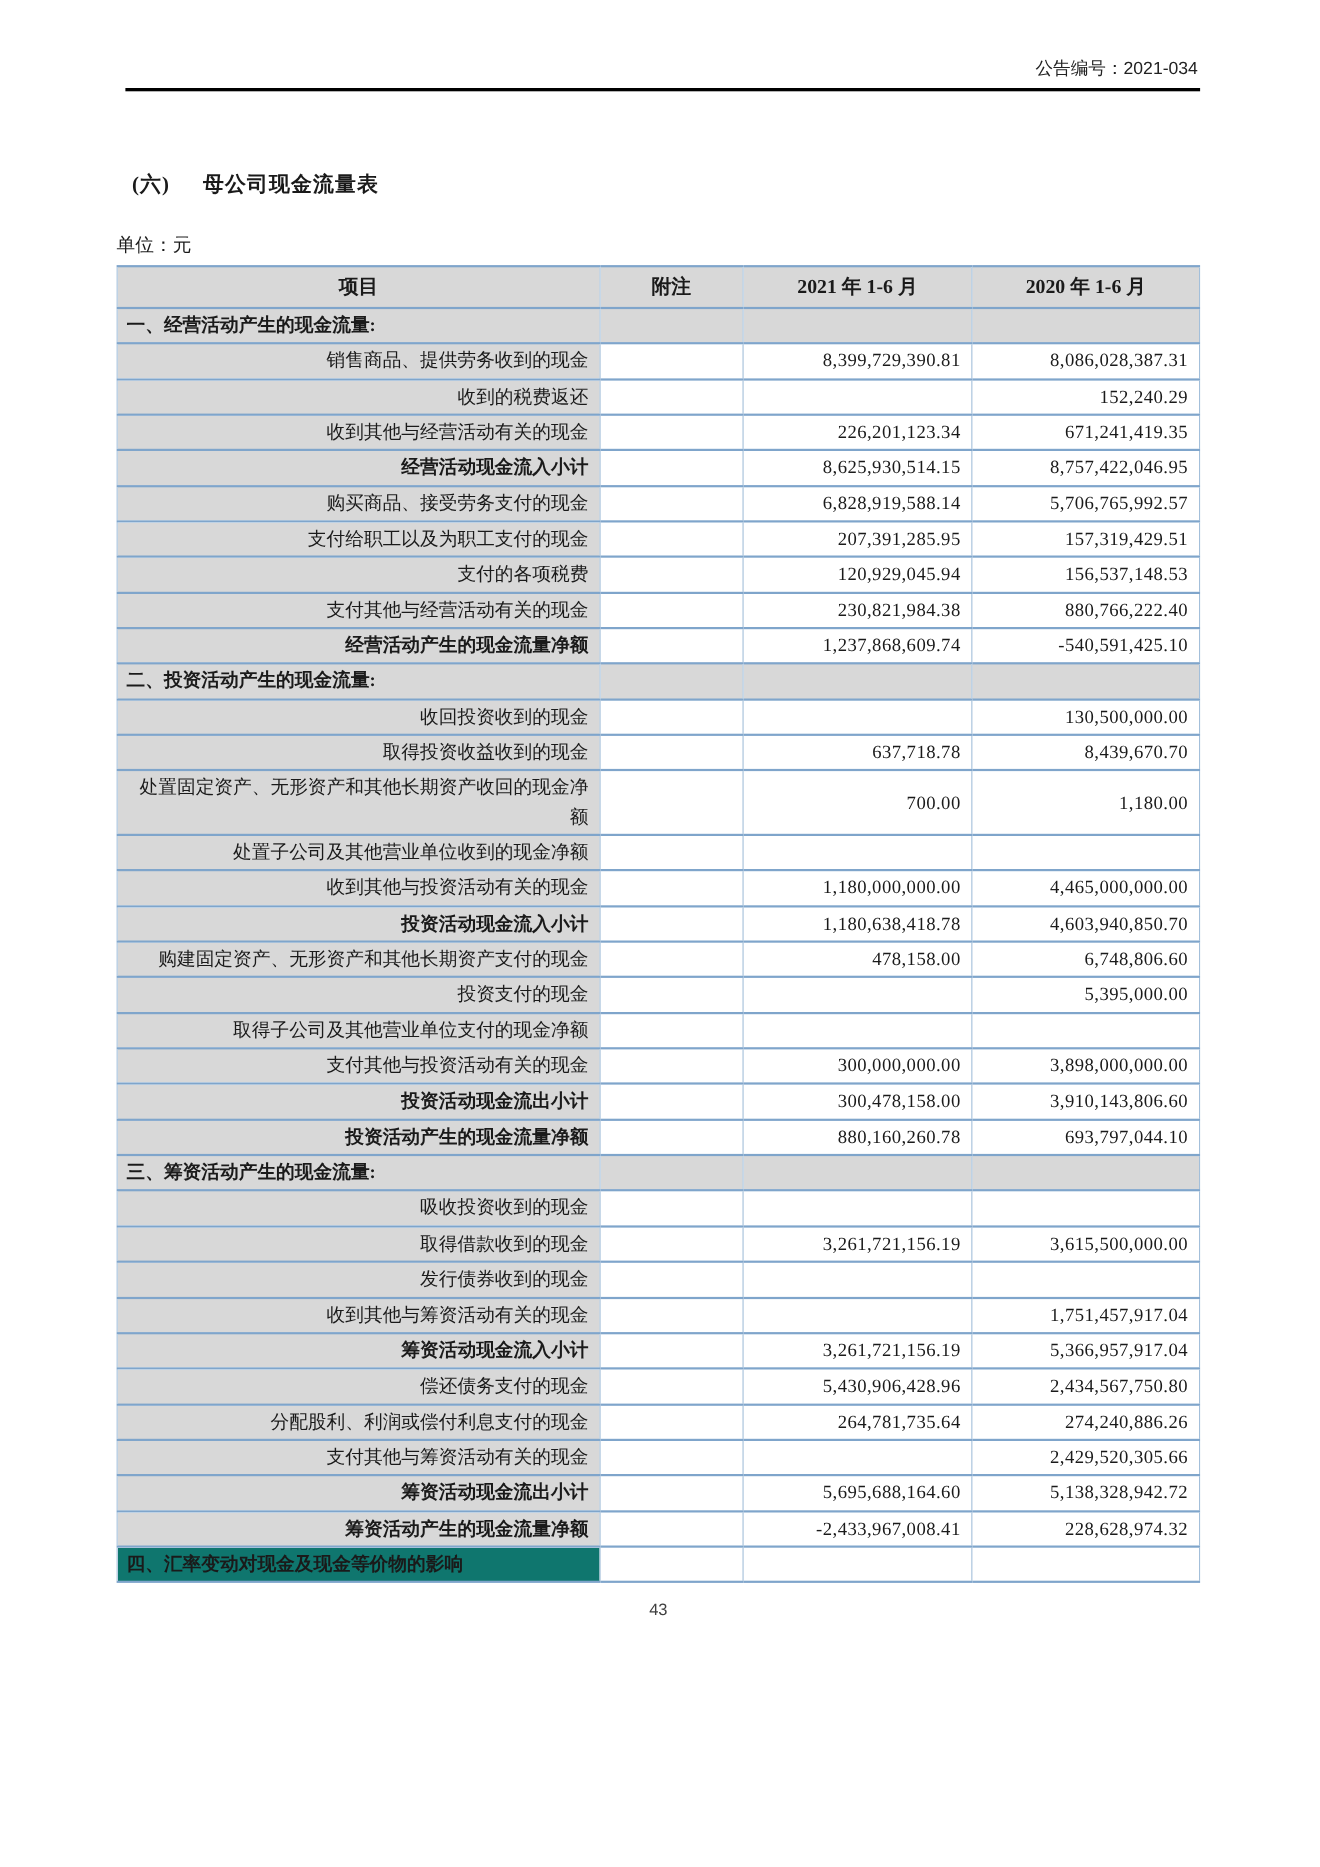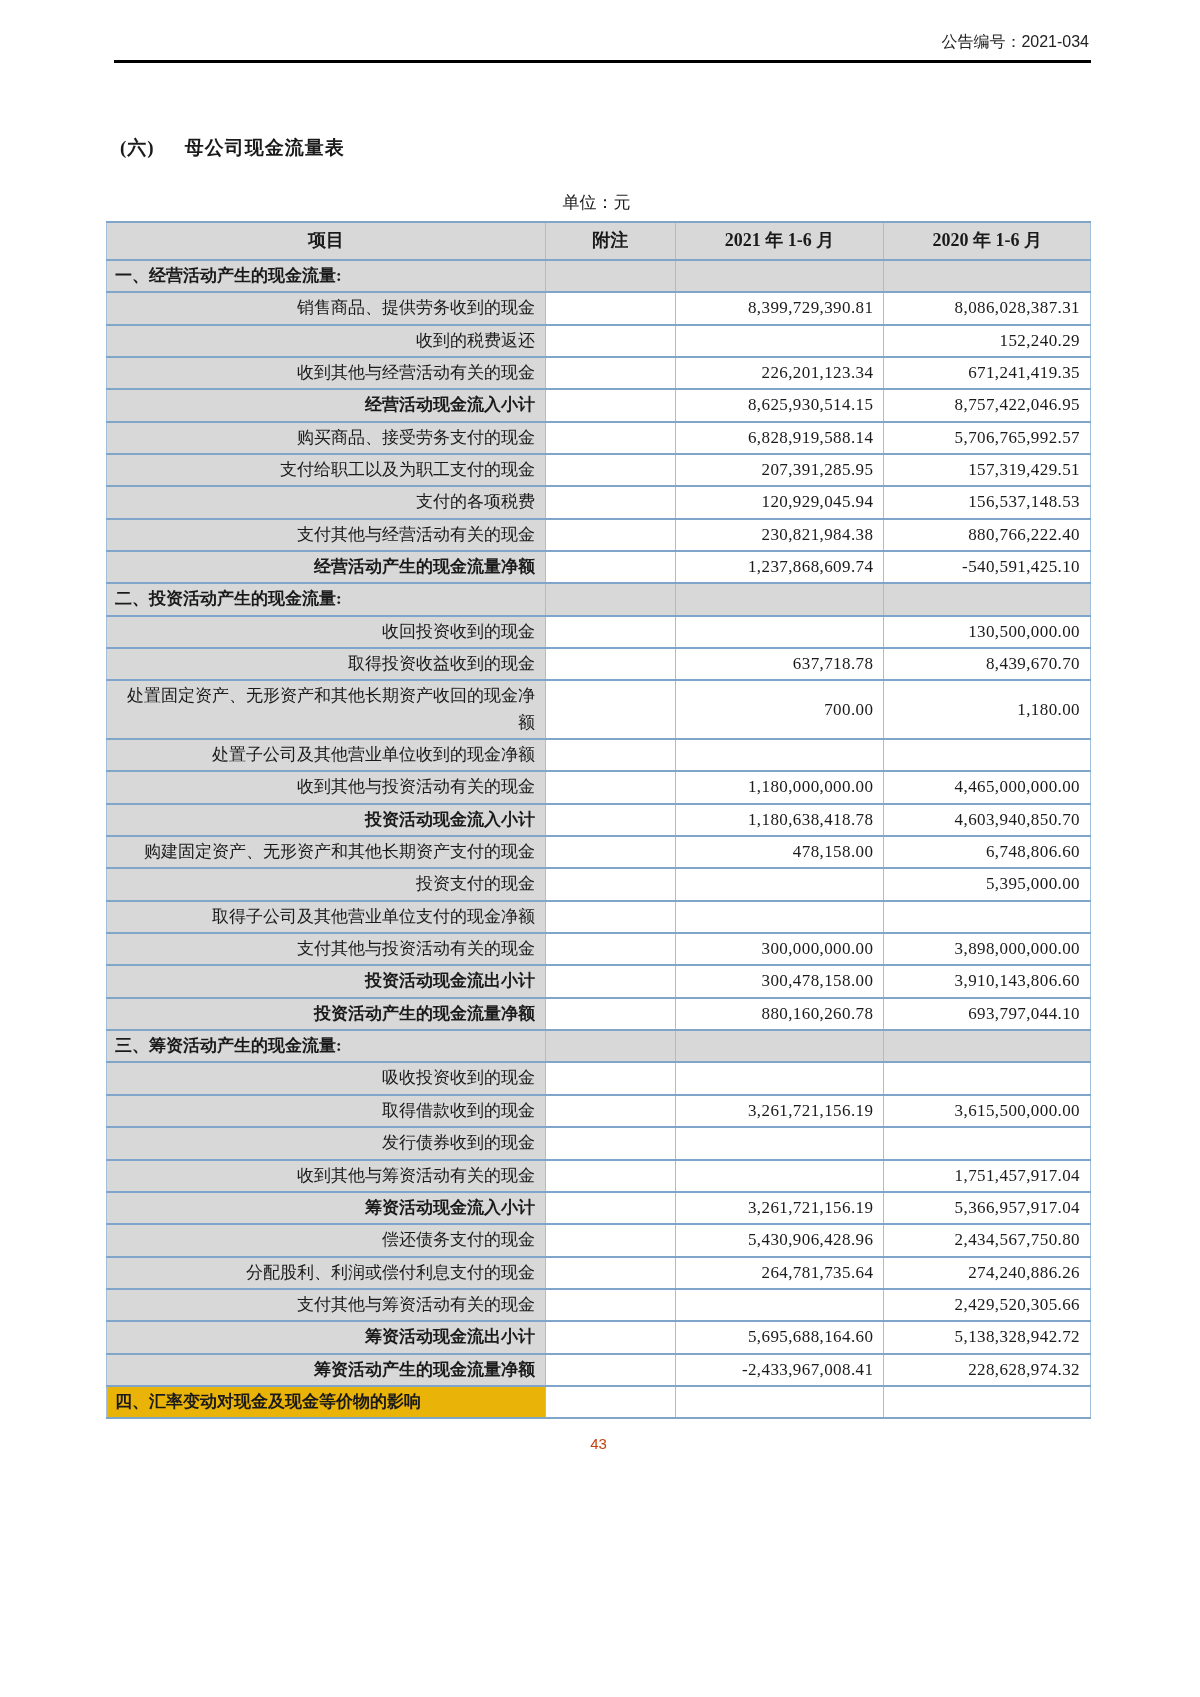--- a/index.html
+++ b/index.html
@@ -11,21 +11,21 @@
     font-family:"Liberation Serif","DejaVu Serif",serif;
     position:relative;
     overflow:hidden;
   }
   .content {
     position:absolute;
     left:106px; top:0;
     width:985px;
   }
   .announce-line {
-    margin-top:32px;
+    margin-top:52px;
     text-align:right;
     font-size:16px;
     font-family:"Liberation Sans","DejaVu Sans",sans-serif;
     color:#222;
     padding-right:2px;
   }
   .top-rule {
     margin-top:7px;
     margin-left:8px;
     border-top:3px solid #000;
@@ -36,21 +36,21 @@
     margin-left:14px;
     font-size:19px;
     font-weight:bold;
     display:flex;
     gap:30px;
     letter-spacing:1px;
   }
   .unit-line {
     margin-top:30px;
     margin-bottom:7px;
-    text-align:center;
+    text-align:left;
     font-size:17px;
     padding-right:4px;
   }
   table.cashflow {
     width:100%;
     border-collapse:collapse;
     table-layout:fixed;
     font-size:17px;
   }
   table.cashflow th, table.cashflow td {
@@ -81,31 +81,31 @@
   tr.row-item td.label-cell {
     background:#d8d8d8;
     text-align:right;
   }
   tr.row-total td.label-cell {
     background:#d8d8d8;
     text-align:right;
     font-weight:bold;
   }
   tr.row-section td.label-cell {
-    background:#eab308;
+    background:#0f766e;
     text-align:left;
     font-weight:bold;
   }
   tr.full-gray td { background:#d8d8d8 !important; }
   .page-number {
     margin-top:16px;
     text-align:center;
     font-size:15px;
     font-family:"Liberation Sans","DejaVu Sans",sans-serif;
-    color:#c2410c;
+    color:#404040;
   }
 </style>
 </head>
 <body>
 
 <div class="content">
 
   <div class="announce-line">公告编号：2021-034</div>
 
   <div class="top-rule"></div>

